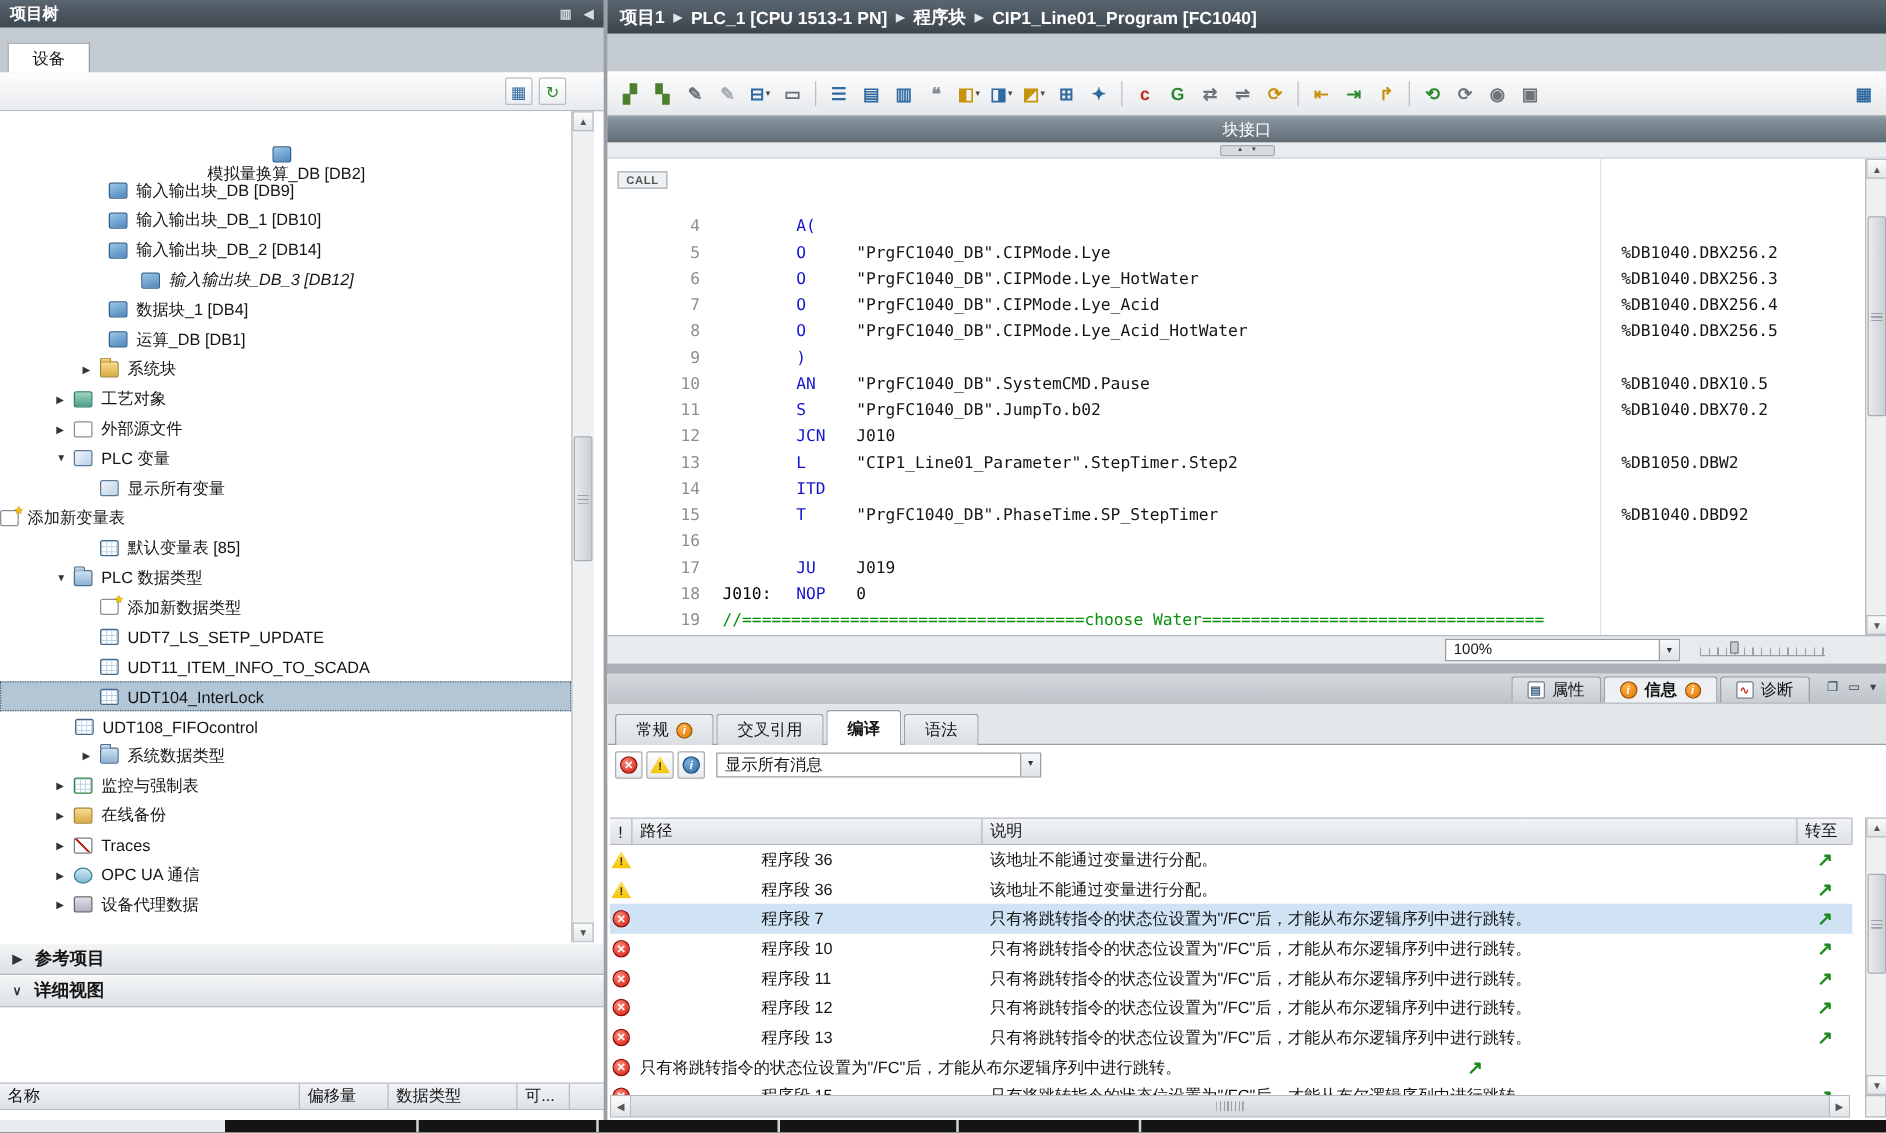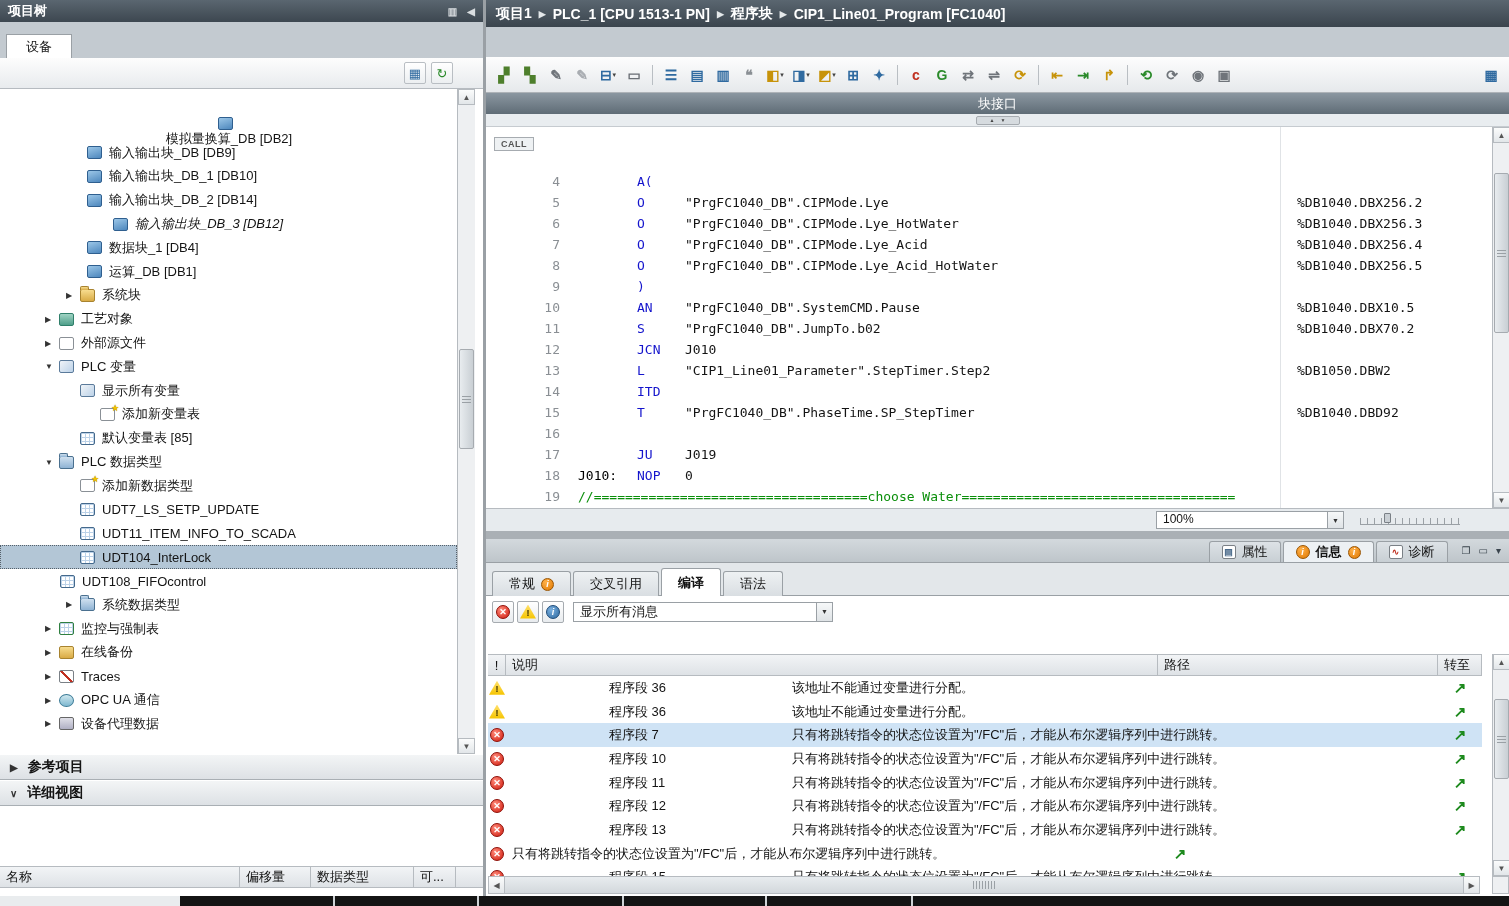--- a/index.html
+++ b/index.html
@@ -242,21 +242,21 @@
         </div>
         <div class="trow" style="padding-left: 45px;">
           <span class="texp">▼</span>
           <span class="ic ic-tags"></span>
           <span class="tlabel">PLC 变量</span>
         </div>
         <div class="trow" style="padding-left: 80px;">
           <span class="ic ic-tagsall"></span>
           <span class="tlabel">显示所有变量</span>
         </div>
-        <div class="trow" style="padding-left: 80px; margin-left: 20px;">
+        <div class="trow" style="">
           <span class="ic ic-add"></span>
           <span class="tlabel">添加新变量表</span>
         </div>
         <div class="trow" style="padding-left: 80px;">
           <span class="ic ic-table"></span>
           <span class="tlabel">默认变量表 [85]</span>
         </div>
         <div class="trow" style="padding-left: 45px;">
           <span class="texp">▼</span>
           <span class="ic ic-udtfolder"></span>
@@ -549,22 +549,22 @@
               <span class="sev sev-info">i</span>
             </button>
           </span>
         <div class="combo">
           <span class="val">显示所有消息</span>
           <span class="ddbtn">▼</span>
         </div>
       </div>
       <div class="msg-head" id="mhead">
           <div class="mh mh0" style="width: 18px;">!</div>
+          <div class="mh mh1" style="width: 280px;">路径</div>
           <div class="mh mh2" style="width: 652px;">说明</div>
-          <div class="mh mh1" style="width: 280px;">路径</div>
           <div class="mh mh3" style="width: 44px;">转至</div>
         </div>
       <div class="msg-rows" id="mrows">
           <div class="mrow">
             <span class="mc mc0">
               <span class="sev sev-warning">!</span>
             </span>
             <span class="mc mc1">程序段 36</span>
             <span class="mc mc2">该地址不能通过变量进行分配。</span>
             <span class="mc mc3">

